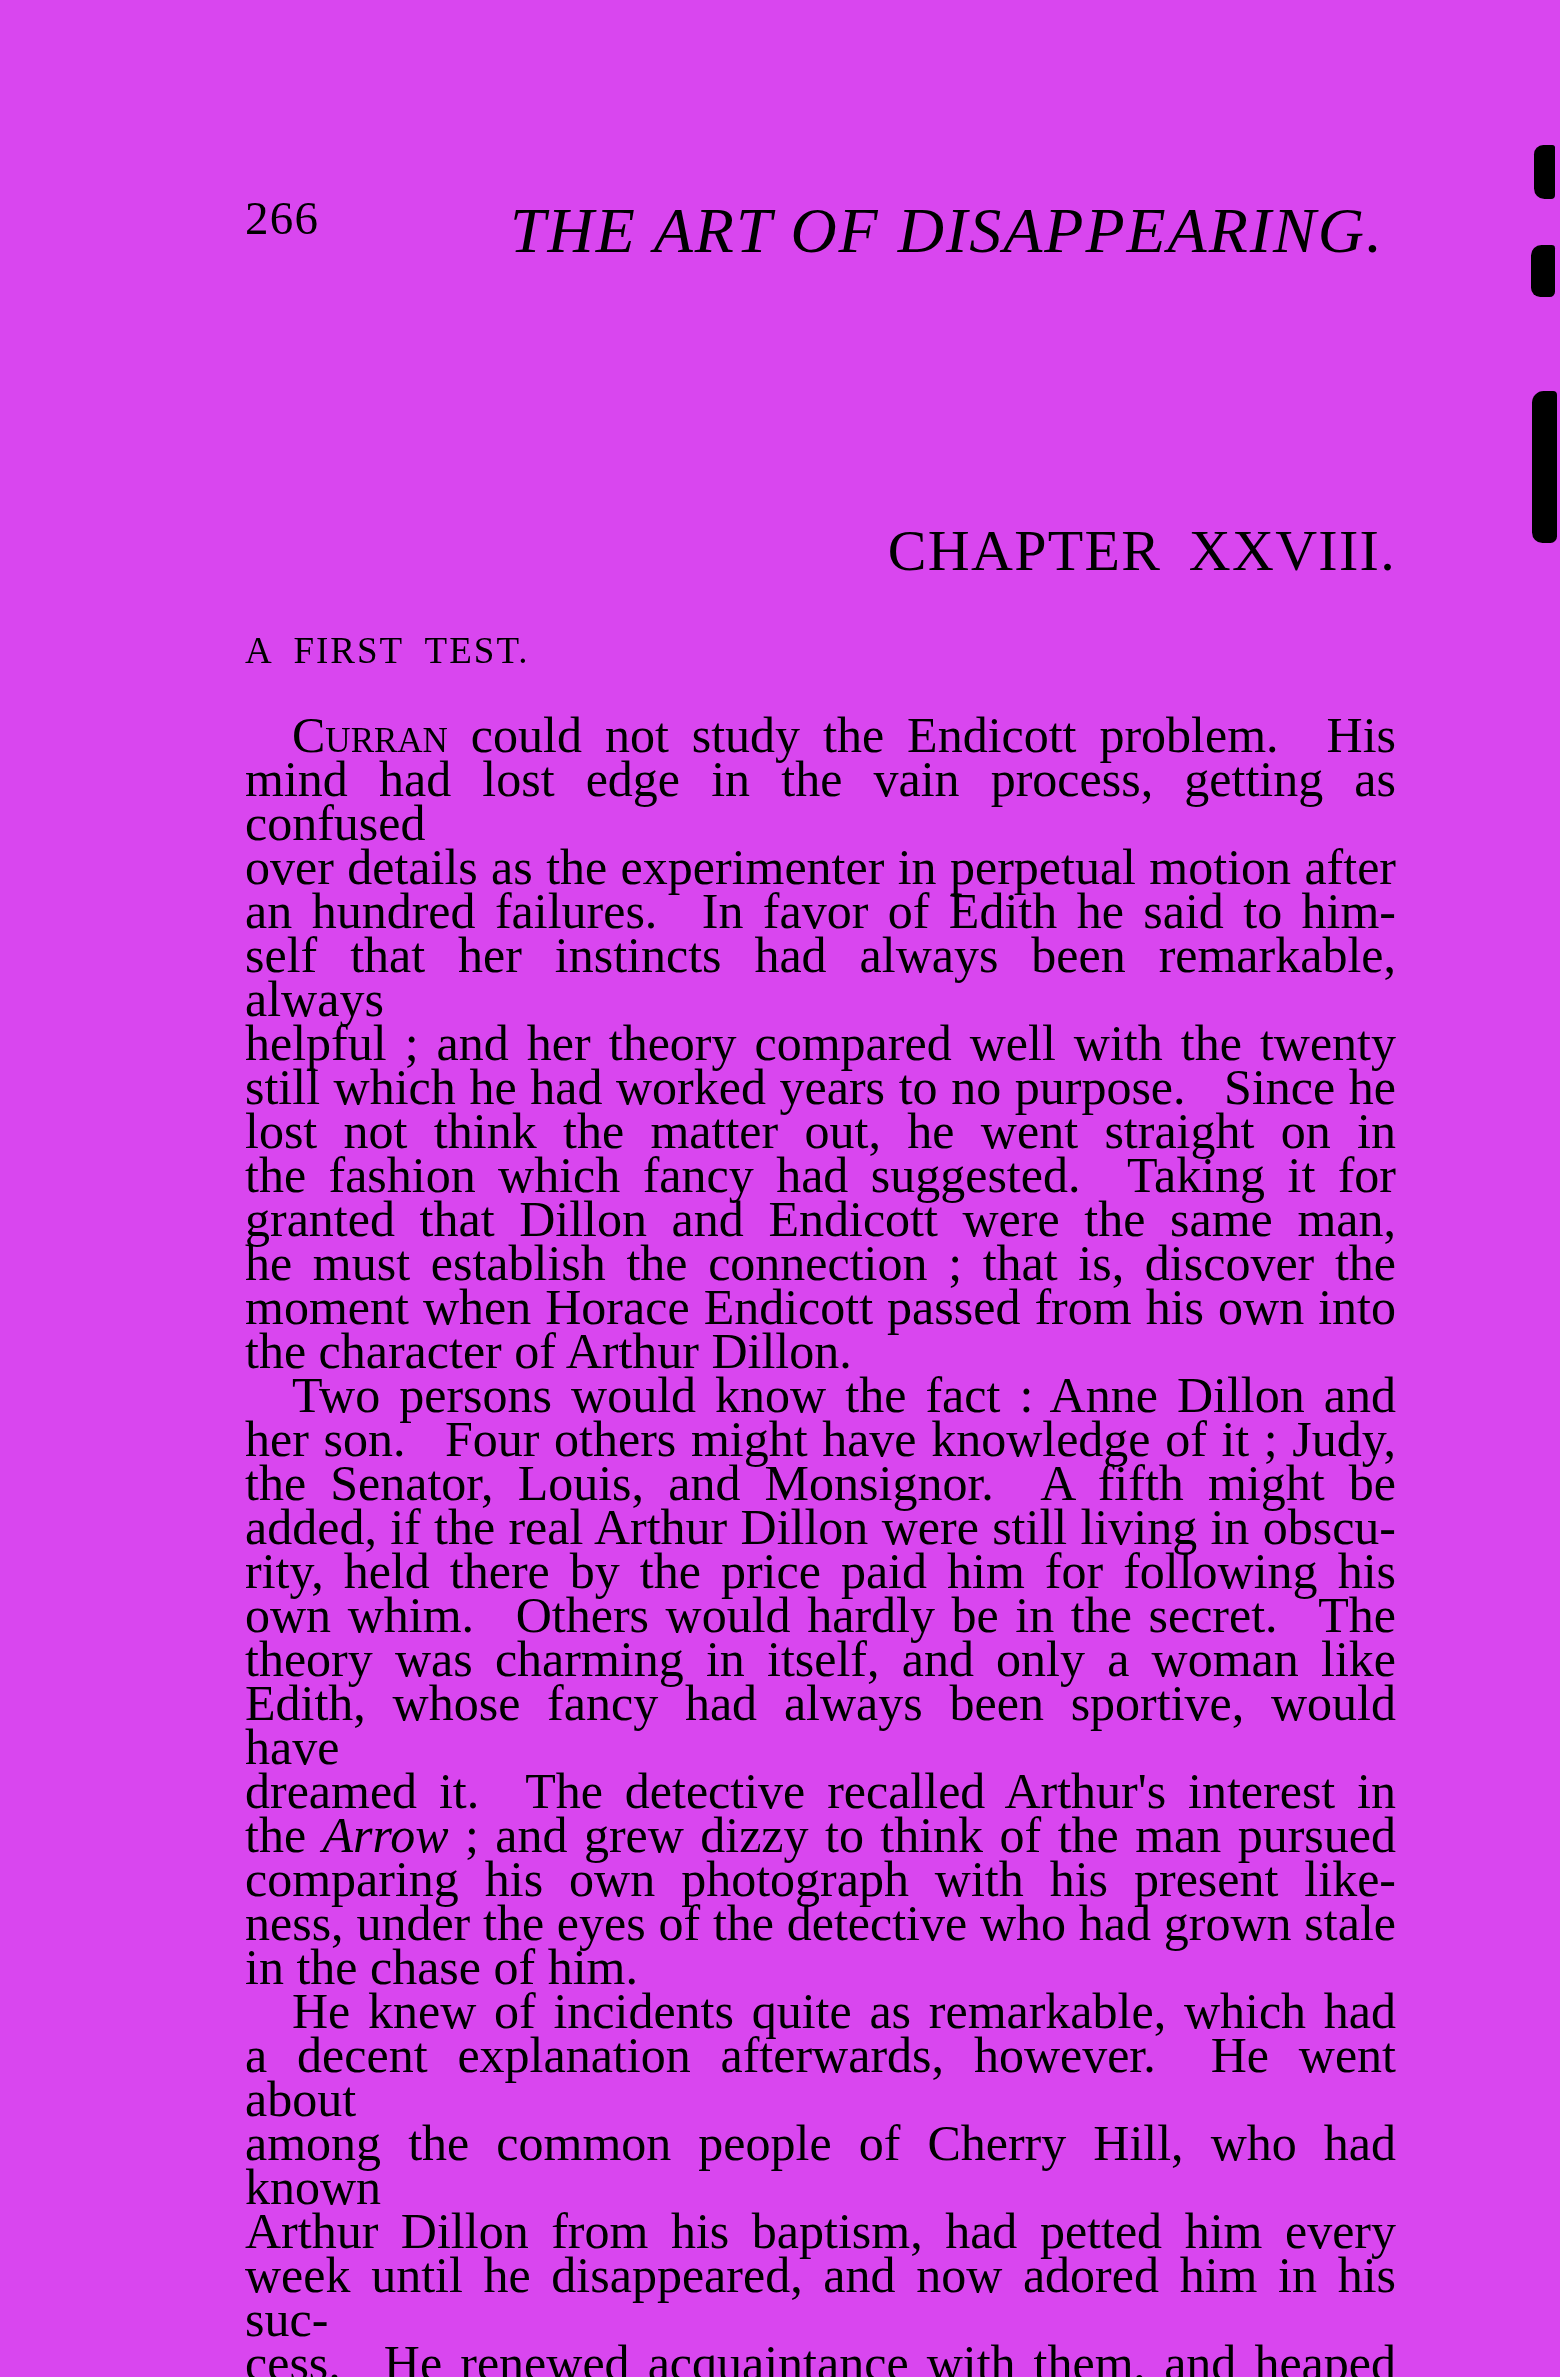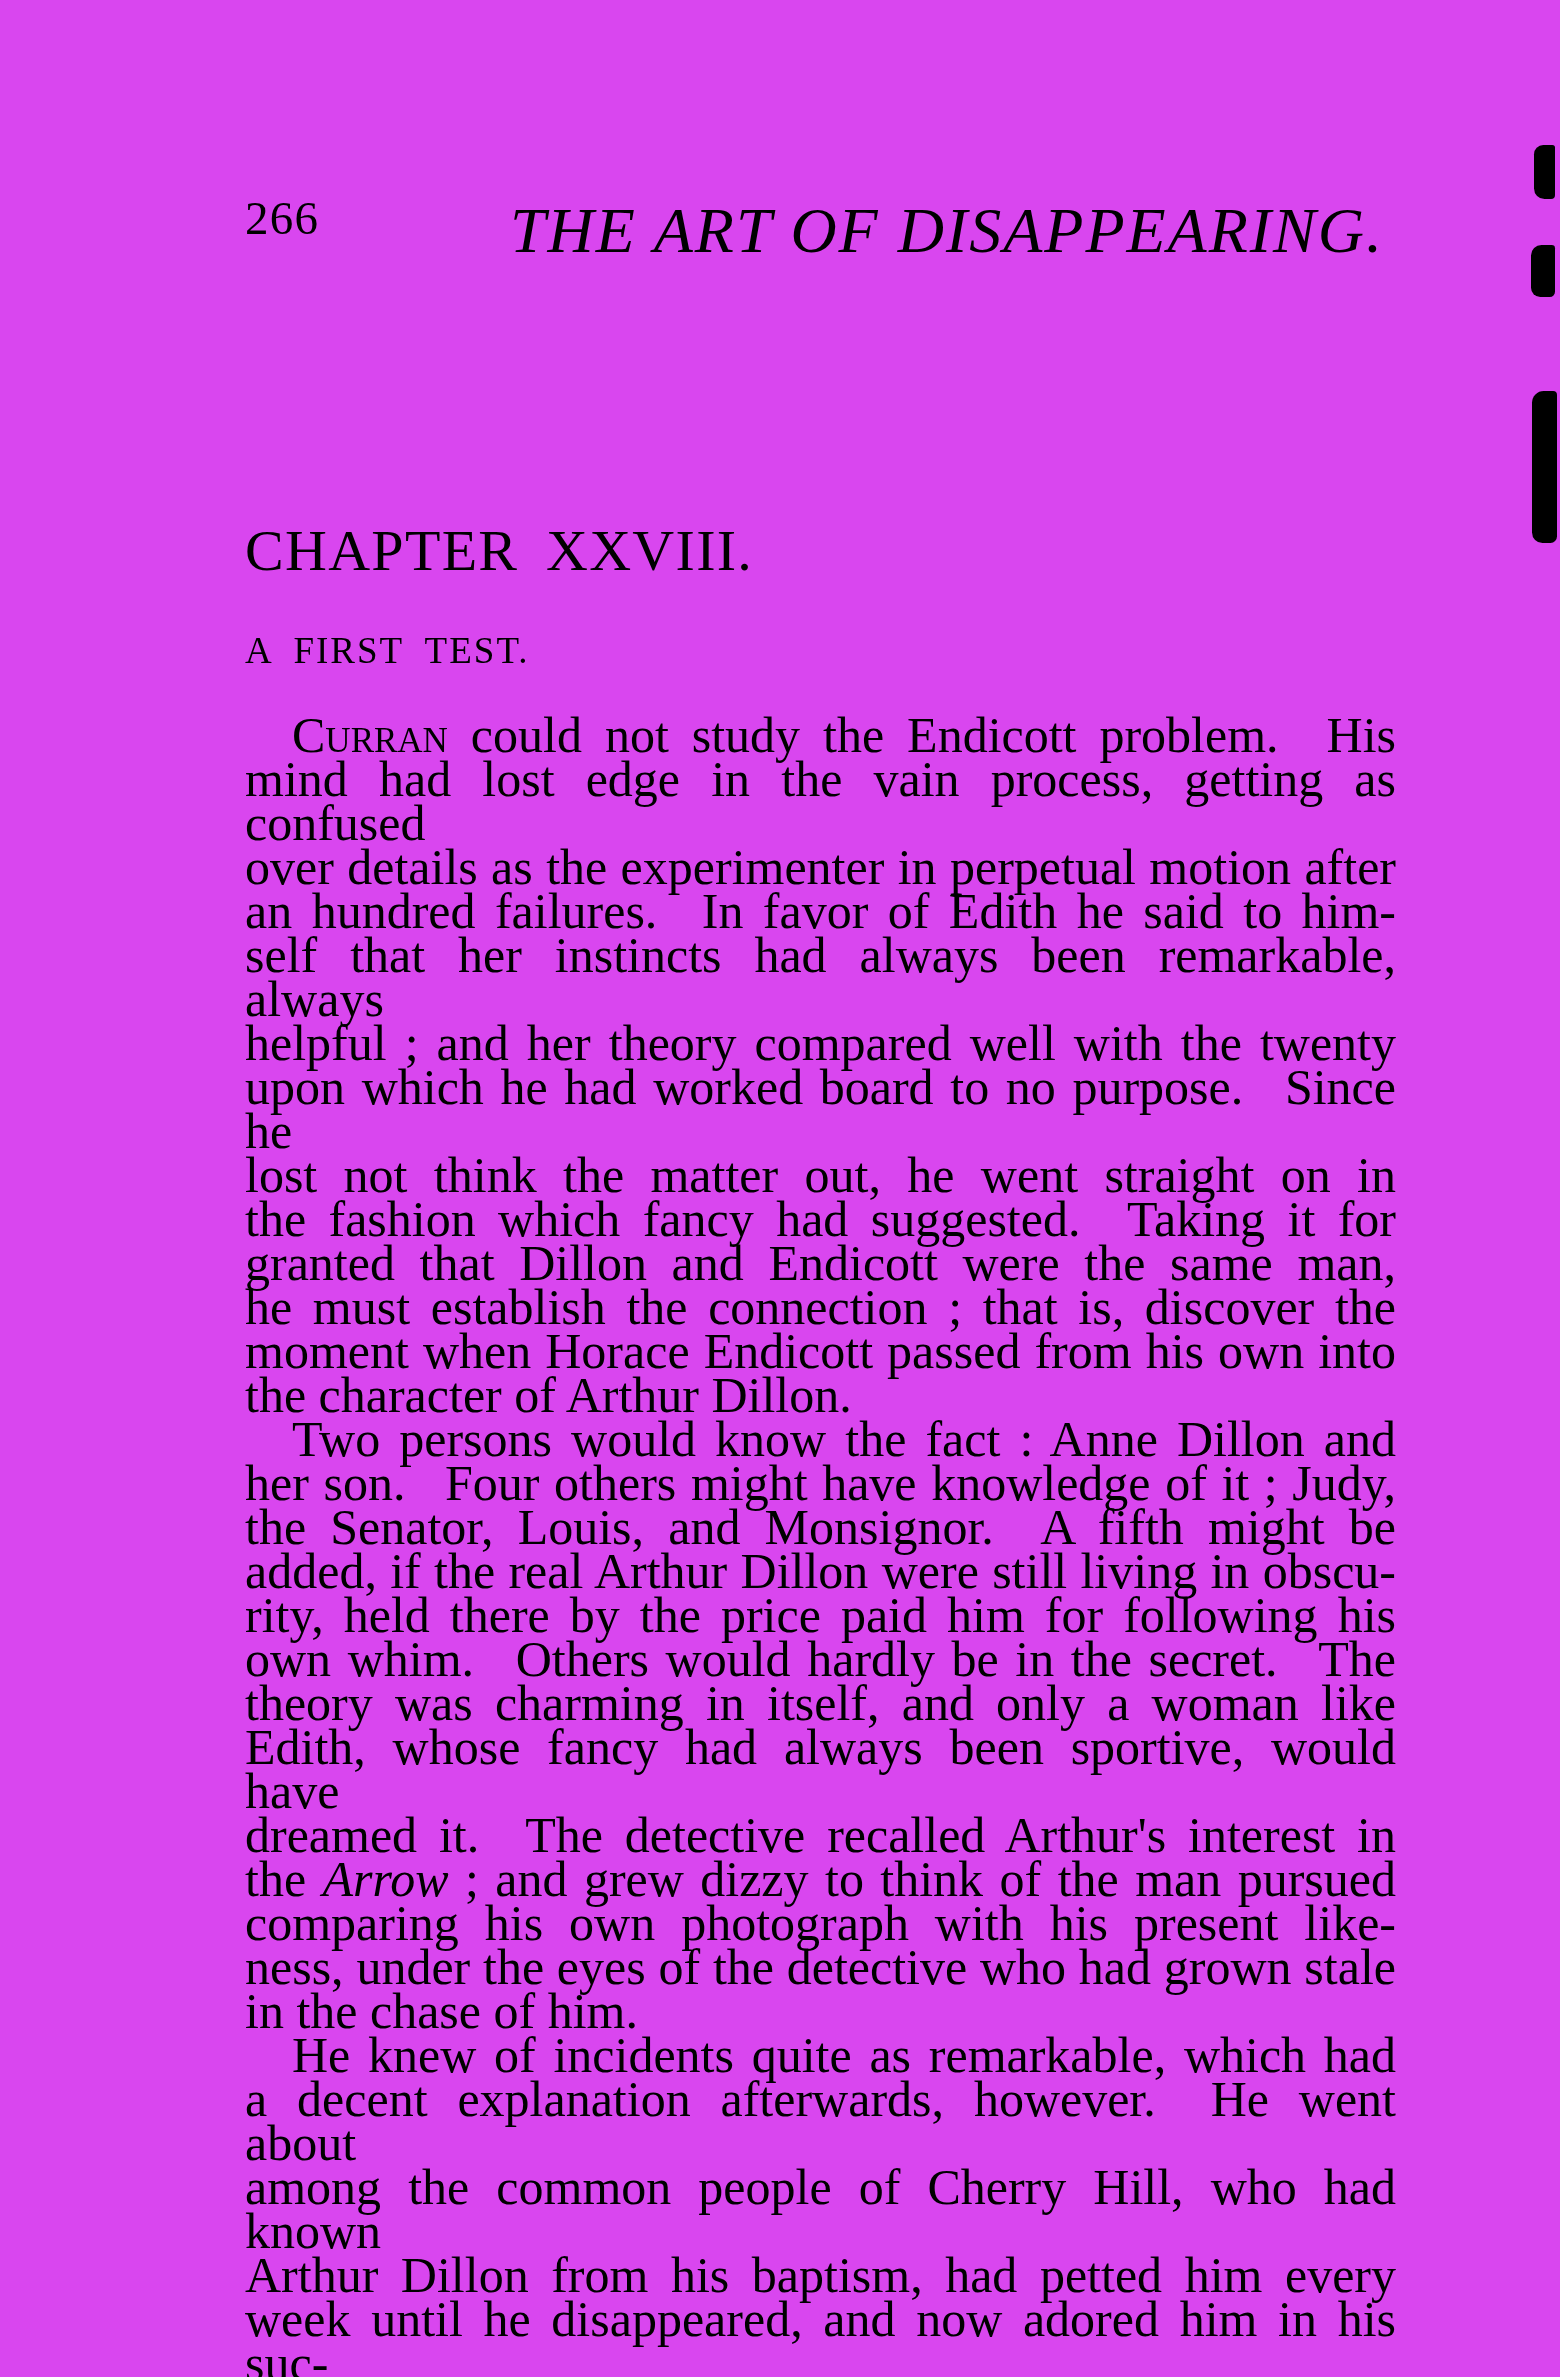--- a/index.html
+++ b/index.html
@@ -21,21 +21,21 @@
     position:absolute;
     top:194px;left:510px;width:648px;
     font-size:64px;
     font-style:italic;
     letter-spacing:2px;
     white-space:nowrap;
   }
   .chapter-title{
     position:absolute;
     top:517px;left:245px;width:1151px;
-    text-align:left;
+    text-align:right;
     font-size:58px;
     letter-spacing:1.3px;
     word-spacing:11.8px;
     white-space:nowrap;
   }
   .chapter-subtitle{
     position:absolute;
     top:629px;left:245px;width:1151px;
     font-size:37px;
     letter-spacing:2px;
@@ -77,21 +77,21 @@
 
   <div class="chapter-subtitle">A FIRST TEST.</div>
 
   <div class="body-text">
       <div class="line indent"><span class="sc">Curran</span> could not study the Endicott problem.  His</div>
       <div class="line">mind had lost edge in the vain process, getting as confused</div>
       <div class="line">over details as the experimenter in perpetual motion after</div>
       <div class="line">an hundred failures.  In favor of Edith he said to him-</div>
       <div class="line">self that her instincts had always been remarkable, always</div>
       <div class="line">helpful ; and her theory compared well with the twenty</div>
-      <div class="line">upon which he had worked board to no purpose.  Since he</div>
+      <div class="line">still which he had worked years to no purpose.  Since he</div>
       <div class="line">lost not think the matter out, he went straight on in</div>
       <div class="line">the fashion which fancy had suggested.  Taking it for</div>
       <div class="line">granted that Dillon and Endicott were the same man,</div>
       <div class="line">he must establish the connection ; that is, discover the</div>
       <div class="line">moment when Horace Endicott passed from his own into</div>
       <div class="line end">the character of Arthur Dillon.</div>
       <div class="line indent">Two persons would know the fact : Anne Dillon and</div>
       <div class="line">her son.  Four others might have knowledge of it ; Judy,</div>
       <div class="line">the Senator, Louis, and Monsignor.  A fifth might be</div>
       <div class="line">added, if the real Arthur Dillon were still living in obscu-</div>

